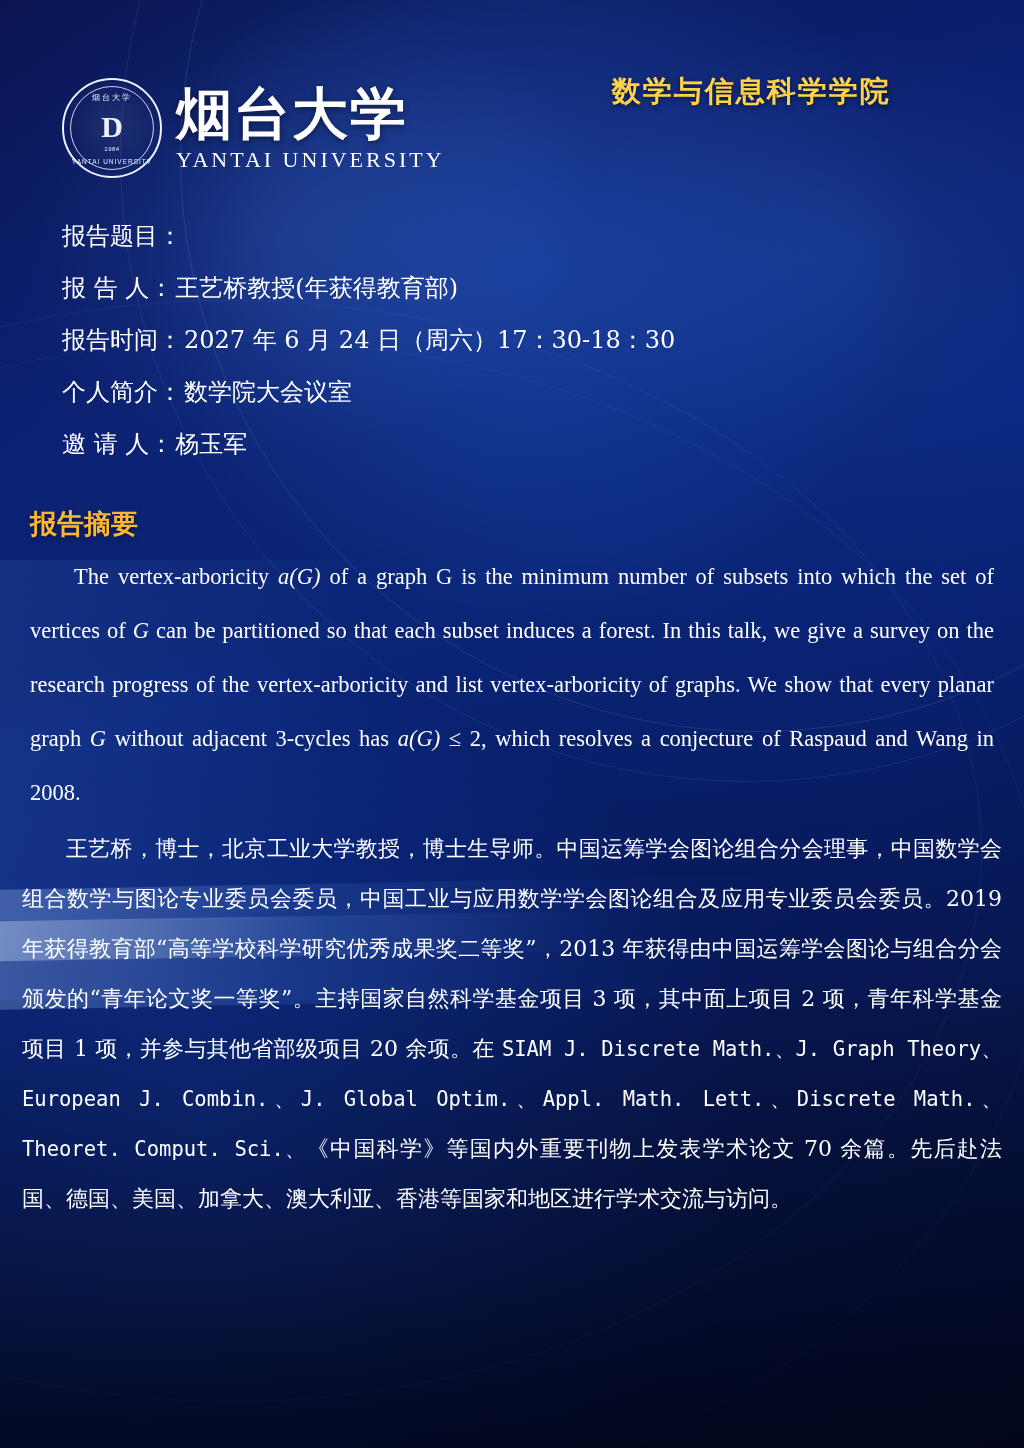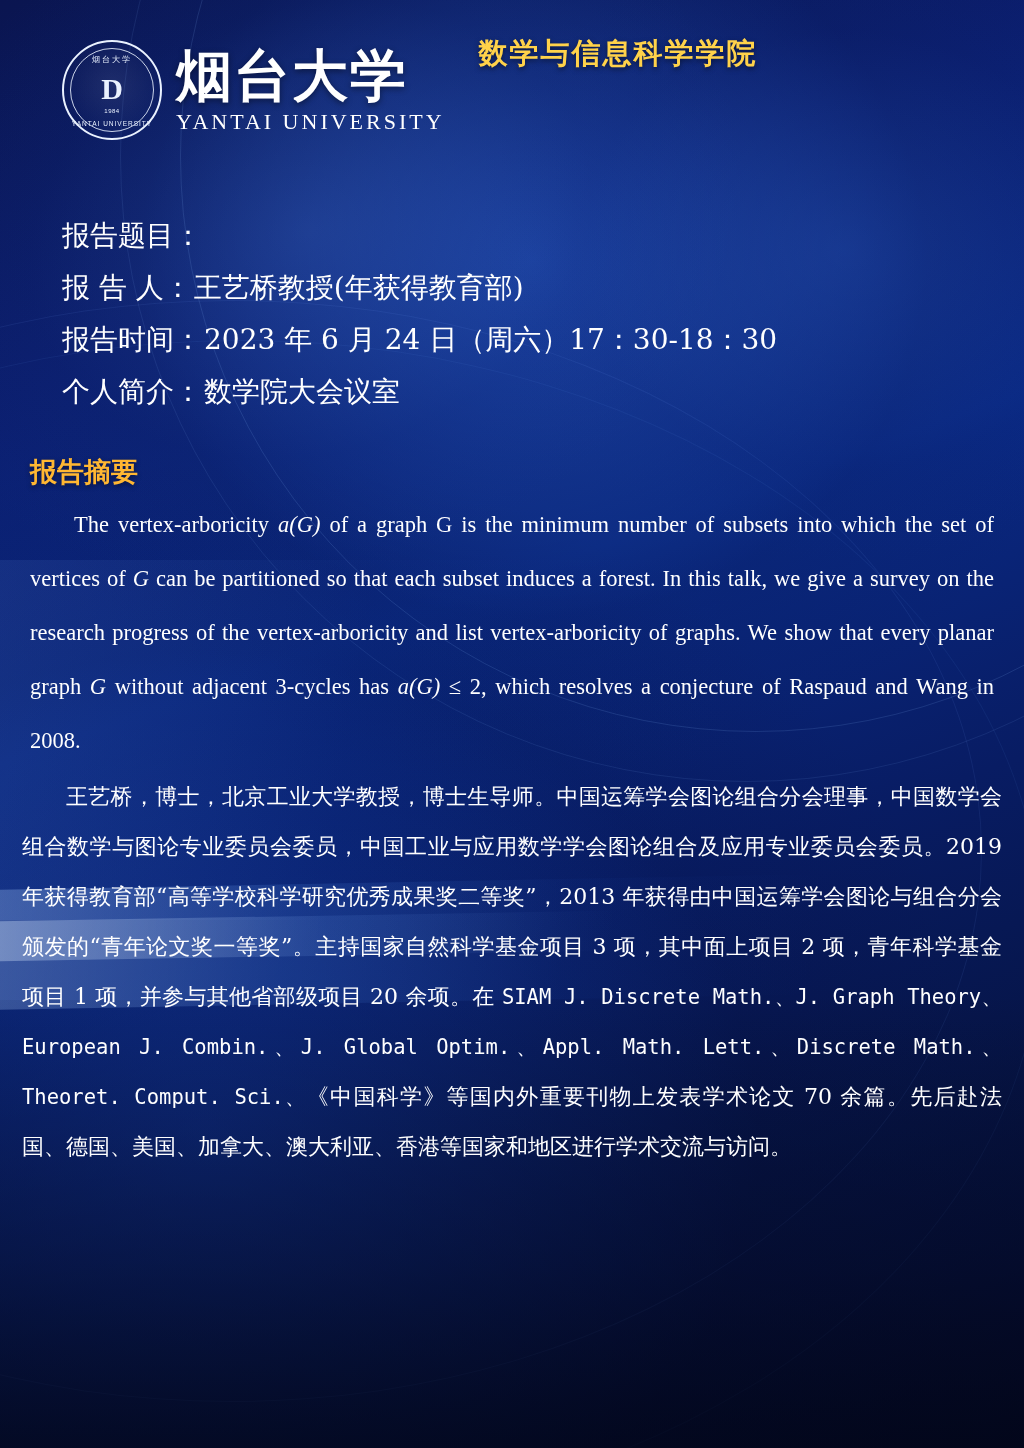--- a/index.html
+++ b/index.html
@@ -71,21 +71,21 @@
     background: linear-gradient(180deg, rgba(4,10,40,0.05) 0%, rgba(3,7,30,0.45) 60%, rgba(2,5,22,0.75) 100%);
     pointer-events: none;
   }
 
   
   .header {
     position: relative;
     height: 200px;
     display: flex;
     align-items: flex-start;
-    padding-top: 40px;
+    padding-top: 78px;
     box-sizing: border-box;
   }
   .logo-wrap {
     display: flex;
     align-items: center;
     margin-left: 62px;
   }
   .seal {
     width: 96px; height: 96px;
     border-radius: 50%;
@@ -146,21 +146,21 @@
     margin-top: 8px;
     font-size: 22px;
     letter-spacing: 3px;
     color: #ffffff;
     font-family: "Liberation Serif", serif;
     text-align: right;
   }
   .title-block {
     margin-left: 34px;
     margin-top: -6px;
-    text-align: left;
+    text-align: center;
     flex: 1 1 auto;
   }
   .t-dept {
     font-size: 29px;
     font-weight: bold;
     color: #ffd24a;
     letter-spacing: 2px;
     text-shadow: 0 2px 5px rgba(0,0,0,0.5);
     font-family: "DejaVu Sans", sans-serif;
   }
@@ -176,21 +176,21 @@
 
   
   .info {
     position: relative;
     margin: 10px 0 0 62px;
     width: 900px;
   }
   .info-row {
     display: flex;
     align-items: center;
-    font-size: 28px;
+    font-size: 24px;
     line-height: 52px;
     color: #ffffff;
     white-space: nowrap;
   }
   .info-label {
     flex: 0 0 auto;
     font-family: "DejaVu Serif", serif;
   }
   .info-value {
     font-family: "Liberation Serif", serif;
@@ -272,25 +272,29 @@
   <div class="info">
     <div class="info-row">
       <span class="info-label">报告题目：</span>
     </div>
     <div class="info-row">
       <span class="info-label">报 告 人：</span>
       <span class="info-value cn">王艺桥教授(年获得教育部)</span>
     </div>
     <div class="info-row">
       <span class="info-label">报告时间：</span>
-      <span class="info-value cn">2023 年 6 月 24 日（周六）17：30-18：30</span>
+      <span class="info-value cn">2027 年 6 月 24 日（周六）17：30-18：30</span>
     </div>
     <div class="info-row">
       <span class="info-label">个人简介：</span>
       <span class="info-value cn">数学院大会议室</span>
+    </div>
+    <div class="info-row">
+      <span class="info-label">邀 请 人：</span>
+      <span class="info-value cn">杨玉军</span>
     </div>
   </div>
 
   <div class="sec-head">报告摘要</div>
   <div class="abstract">
     <span style="display:inline-block;width:44px;"></span><span>The vertex-arboricity </span><span class="ital">a(G)</span><span> of a graph G is the minimum number of subsets into which the set of vertices of </span><span class="ital">G</span><span> can be partitioned so that each subset induces a forest. In this talk, we give a survey on the research progress of the vertex-arboricity and list vertex-arboricity of graphs. We show that every planar graph </span><span class="ital">G</span><span> without adjacent 3-cycles has </span><span class="ital">a(G)</span><span> ≤ 2, which resolves a conjecture of Raspaud and Wang in 2008.</span>
   </div>
 
   <div class="bio">
     <span>王艺桥，博士，北京工业大学教授，博士生导师。中国运筹学会图论组合分会理事，中国数学会组合数学与图论专业委员会委员，中国工业与应用数学学会图论组合及应用专业委员会委员。2019 年获得教育部“高等学校科学研究优秀成果奖二等奖”，2013 年获得由中国运筹学会图论与组合分会颁发的“青年论文奖一等奖”。主持国家自然科学基金项目 3 项，其中面上项目 2 项，青年科学基金项目 1 项，并参与其他省部级项目 20 余项。在 </span><span class="mono">SIAM J. Discrete Math.、J. Graph Theory、European J. Combin.、J. Global Optim.、Appl. Math. Lett.、Discrete Math.、Theoret. Comput. Sci.、</span><span>《中国科学》等国内外重要刊物上发表学术论文 70 余篇。先后赴法国、德国、美国、加拿大、澳大利亚、香港等国家和地区进行学术交流与访问。</span>

